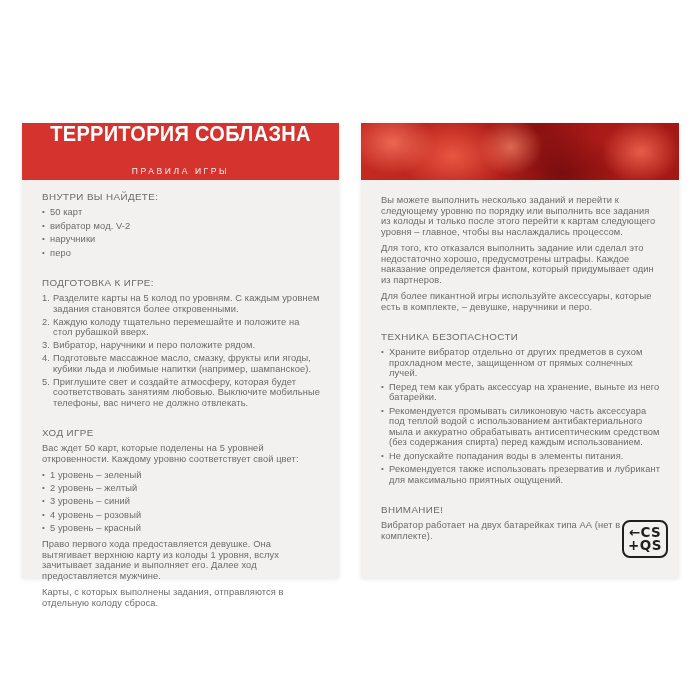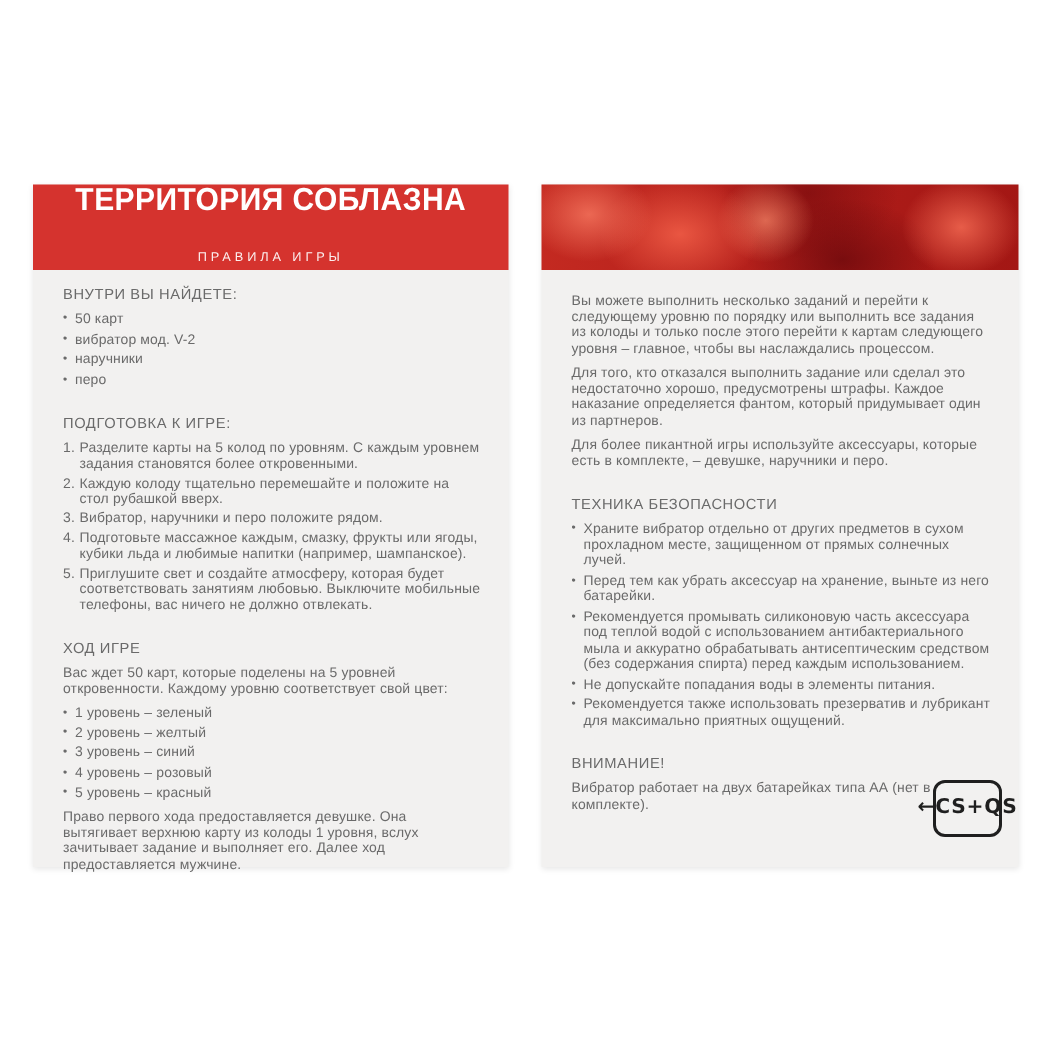--- a/index.html
+++ b/index.html
@@ -67,21 +67,21 @@
 
   ol.steps{list-style:none;counter-reset:step;margin:0;padding:0;}
   ol.steps li{counter-increment:step;position:relative;padding-left:11px;margin-bottom:2.5px;}
   ol.steps li::before{content:counter(step) ".";position:absolute;left:0;top:0;}
 
   .warning-block p{margin:0;}
 
   .logo{
     position:absolute;right:11px;bottom:20px;
     width:42px;height:34px;border:2px solid #1f1f1f;border-radius:8px;
-    display:flex;flex-direction:row;align-items:center;justify-content:center;
+    display:flex;flex-direction:column;align-items:center;justify-content:center;
     color:#1f1f1f;background:transparent;
   }
   .logo span{
     display:block;font-family:"DejaVu Sans", sans-serif;
     font-size:13.5px;line-height:13.5px;font-weight:bold;letter-spacing:0.5px;
   }
 </style>
 </head>
 <body>
 
@@ -100,34 +100,35 @@
         <li>вибратор мод. V-2</li>
         <li>наручники</li>
         <li>перо</li>
       </ul>
 
       <h2 class="gap">ПОДГОТОВКА К ИГРЕ:</h2>
       <ol class="steps">
         <li>Разделите карты на 5 колод по уровням. С каждым уровнем задания становятся более откровенными.</li>
         <li>Каждую колоду тщательно перемешайте и положите на стол рубашкой вверх.</li>
         <li>Вибратор, наручники и перо положите рядом.</li>
-        <li>Подготовьте массажное каждым, смазку, фрукты или ягоды, кубики льда и любимые напитки (например, шампанское).</li>
+        <li>Подготовьте массажное масло, смазку, фрукты или ягоды, кубики льда и любимые напитки (например, шампанское).</li>
         <li>Приглушите свет и создайте атмосферу, которая будет соответствовать занятиям любовью. Выключите мобильные телефоны, вас ничего не должно отвлекать.</li>
       </ol>
 
       <h2 class="gap">ХОД ИГРЕ</h2>
       <p class="para">Вас ждет 50 карт, которые поделены на 5 уровней откровенности. Каждому уровню соответствует свой цвет:</p>
       <ul class="dots levels">
         <li>1 уровень – зеленый</li>
         <li>2 уровень – желтый</li>
         <li>3 уровень – синий</li>
         <li>4 уровень – розовый</li>
         <li>5 уровень – красный</li>
       </ul>
       <p class="para" style="margin-top:6px">Право первого хода предоставляется девушке. Она вытягивает верхнюю карту из колоды 1 уровня, вслух зачитывает задание и выполняет его. Далее ход предоставляется мужчине.</p>
+      <p class="para">Карты, с которых выполнены задания, отправляются в отдельную колоду сброса.</p>
 
     </div>
   </section>
 
   <section class="page page-right">
     <div class="photo"></div>
     <div class="content">
 
       <p class="para" style="padding-top:3px">Вы можете выполнить несколько заданий и перейти к следующему уровню по порядку или выполнить все задания из колоды и только после этого перейти к картам следующего уровня – главное, чтобы вы наслаждались процессом.</p>
       <p class="para">Для того, кто отказался выполнить задание или сделал это недостаточно хорошо, предусмотрены штрафы. Каждое наказание определяется фантом, который придумывает один из партнеров.</p>

